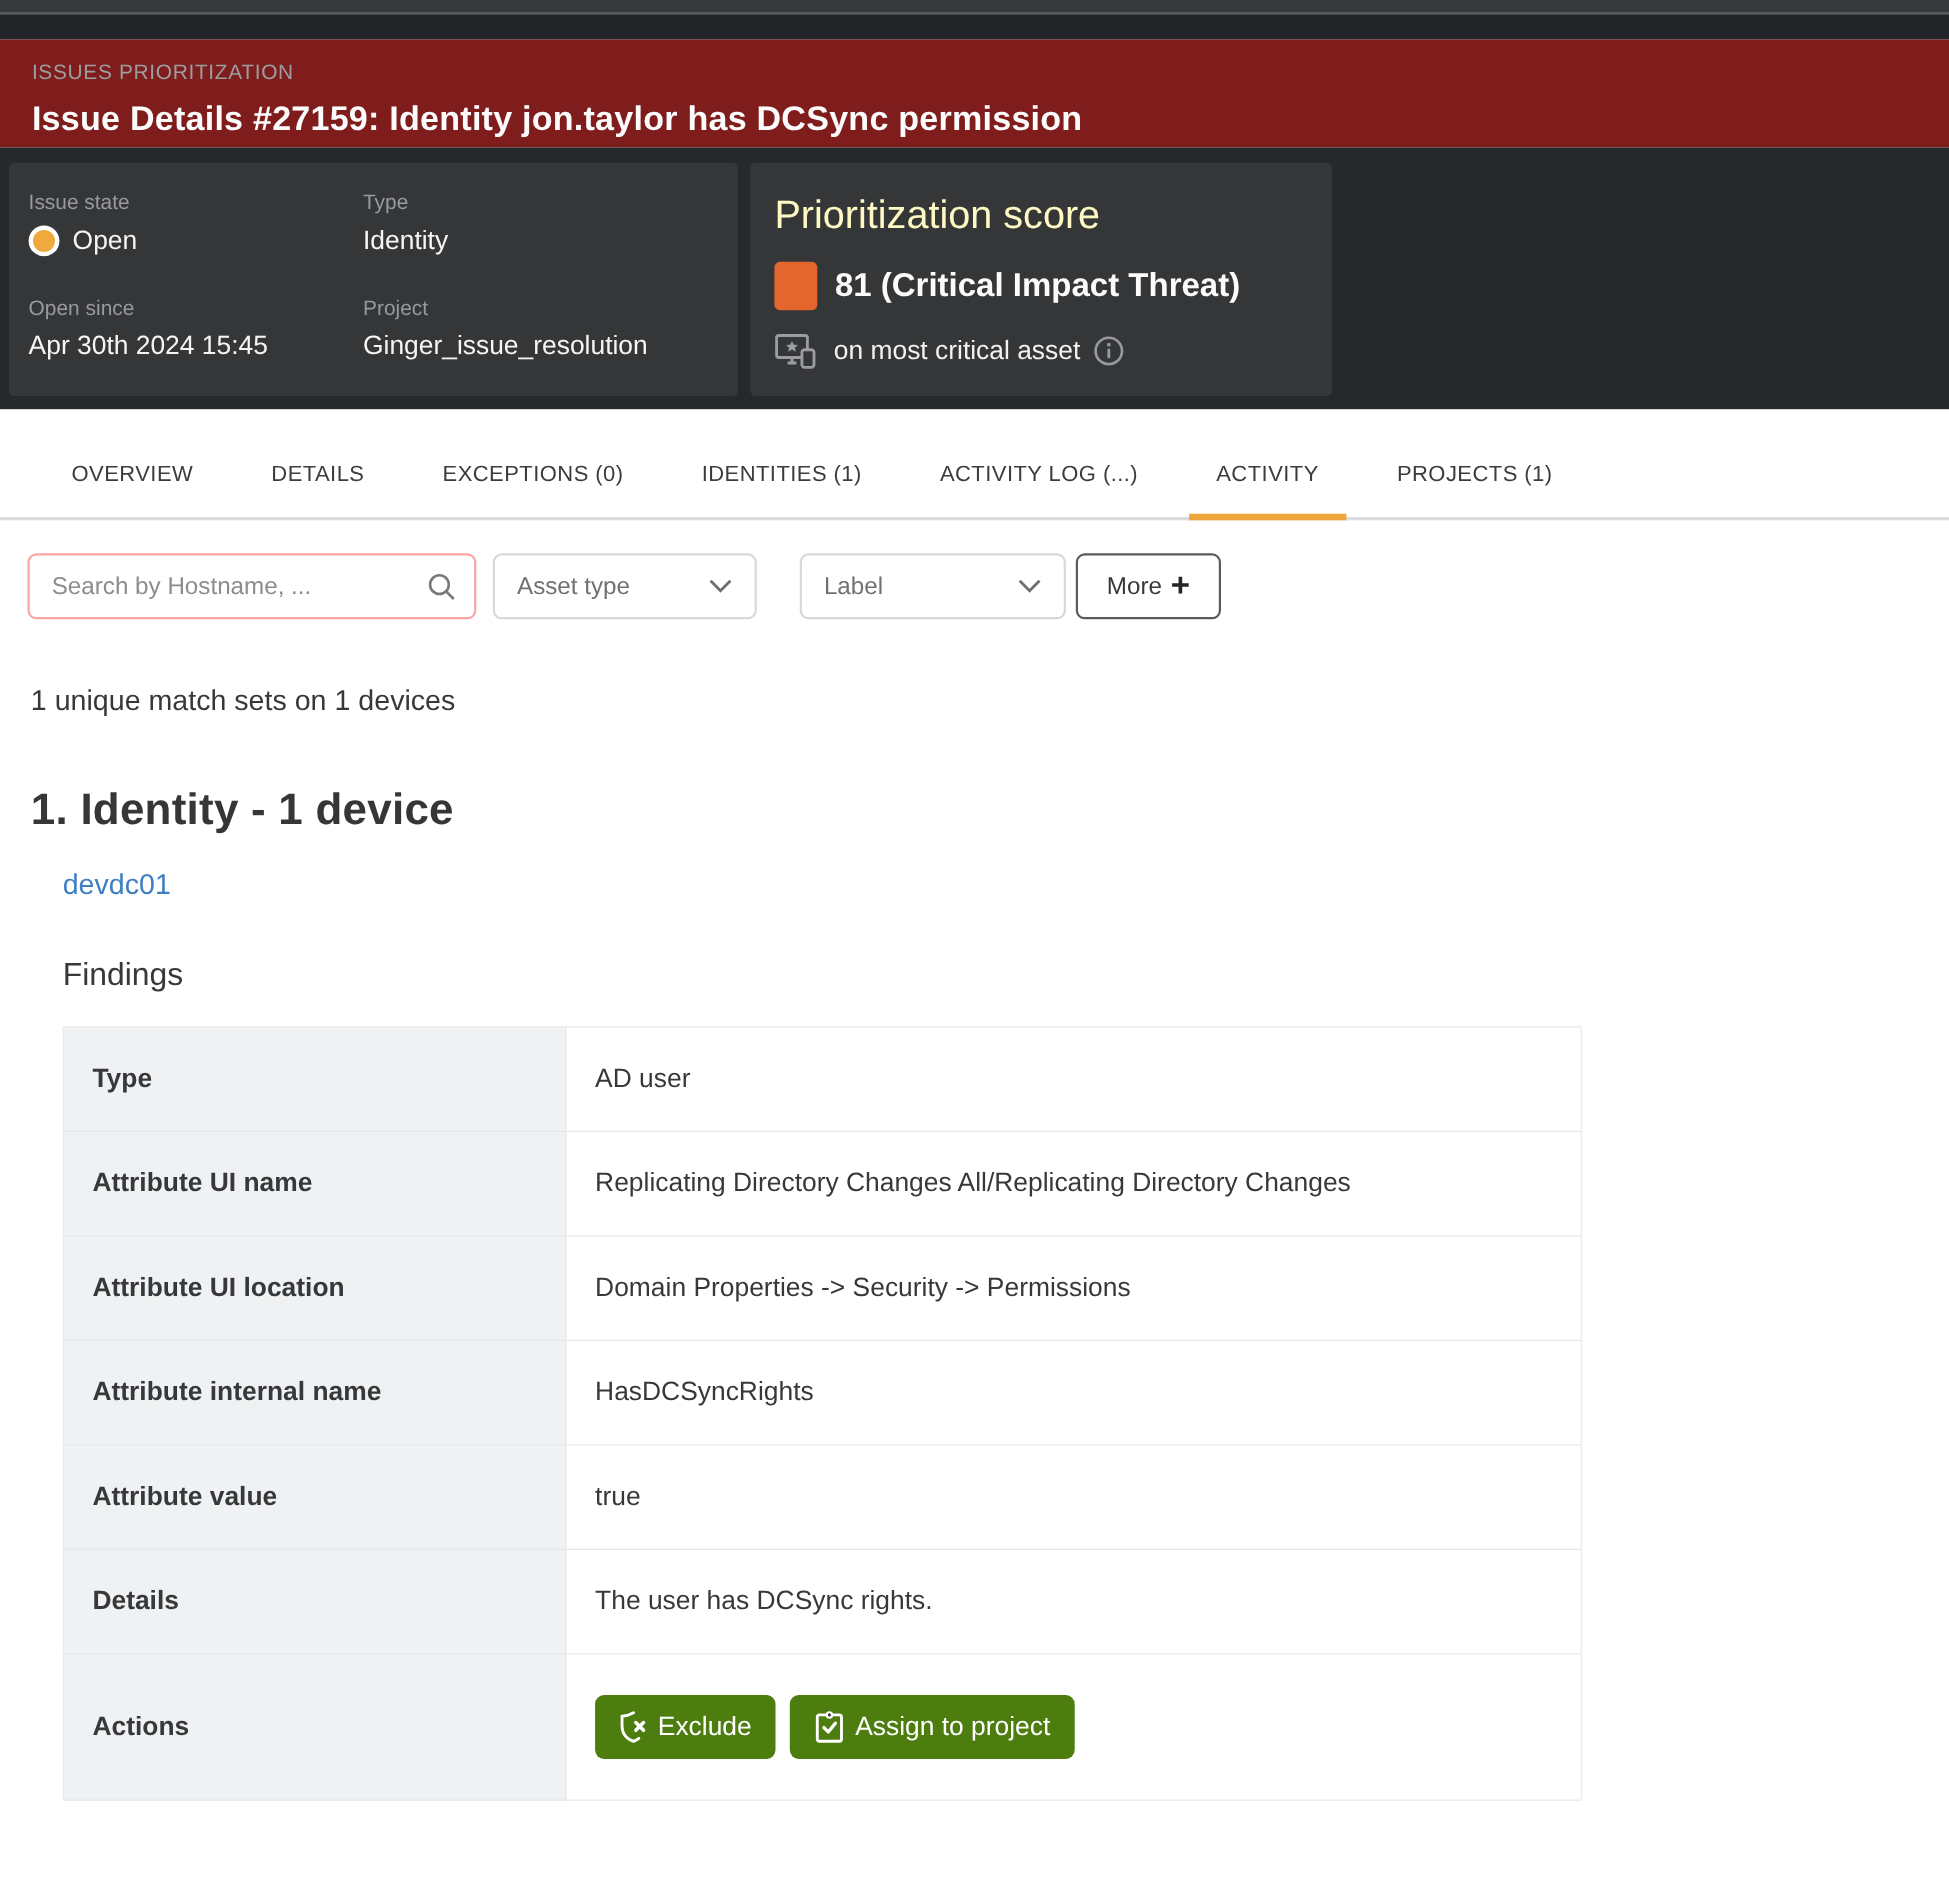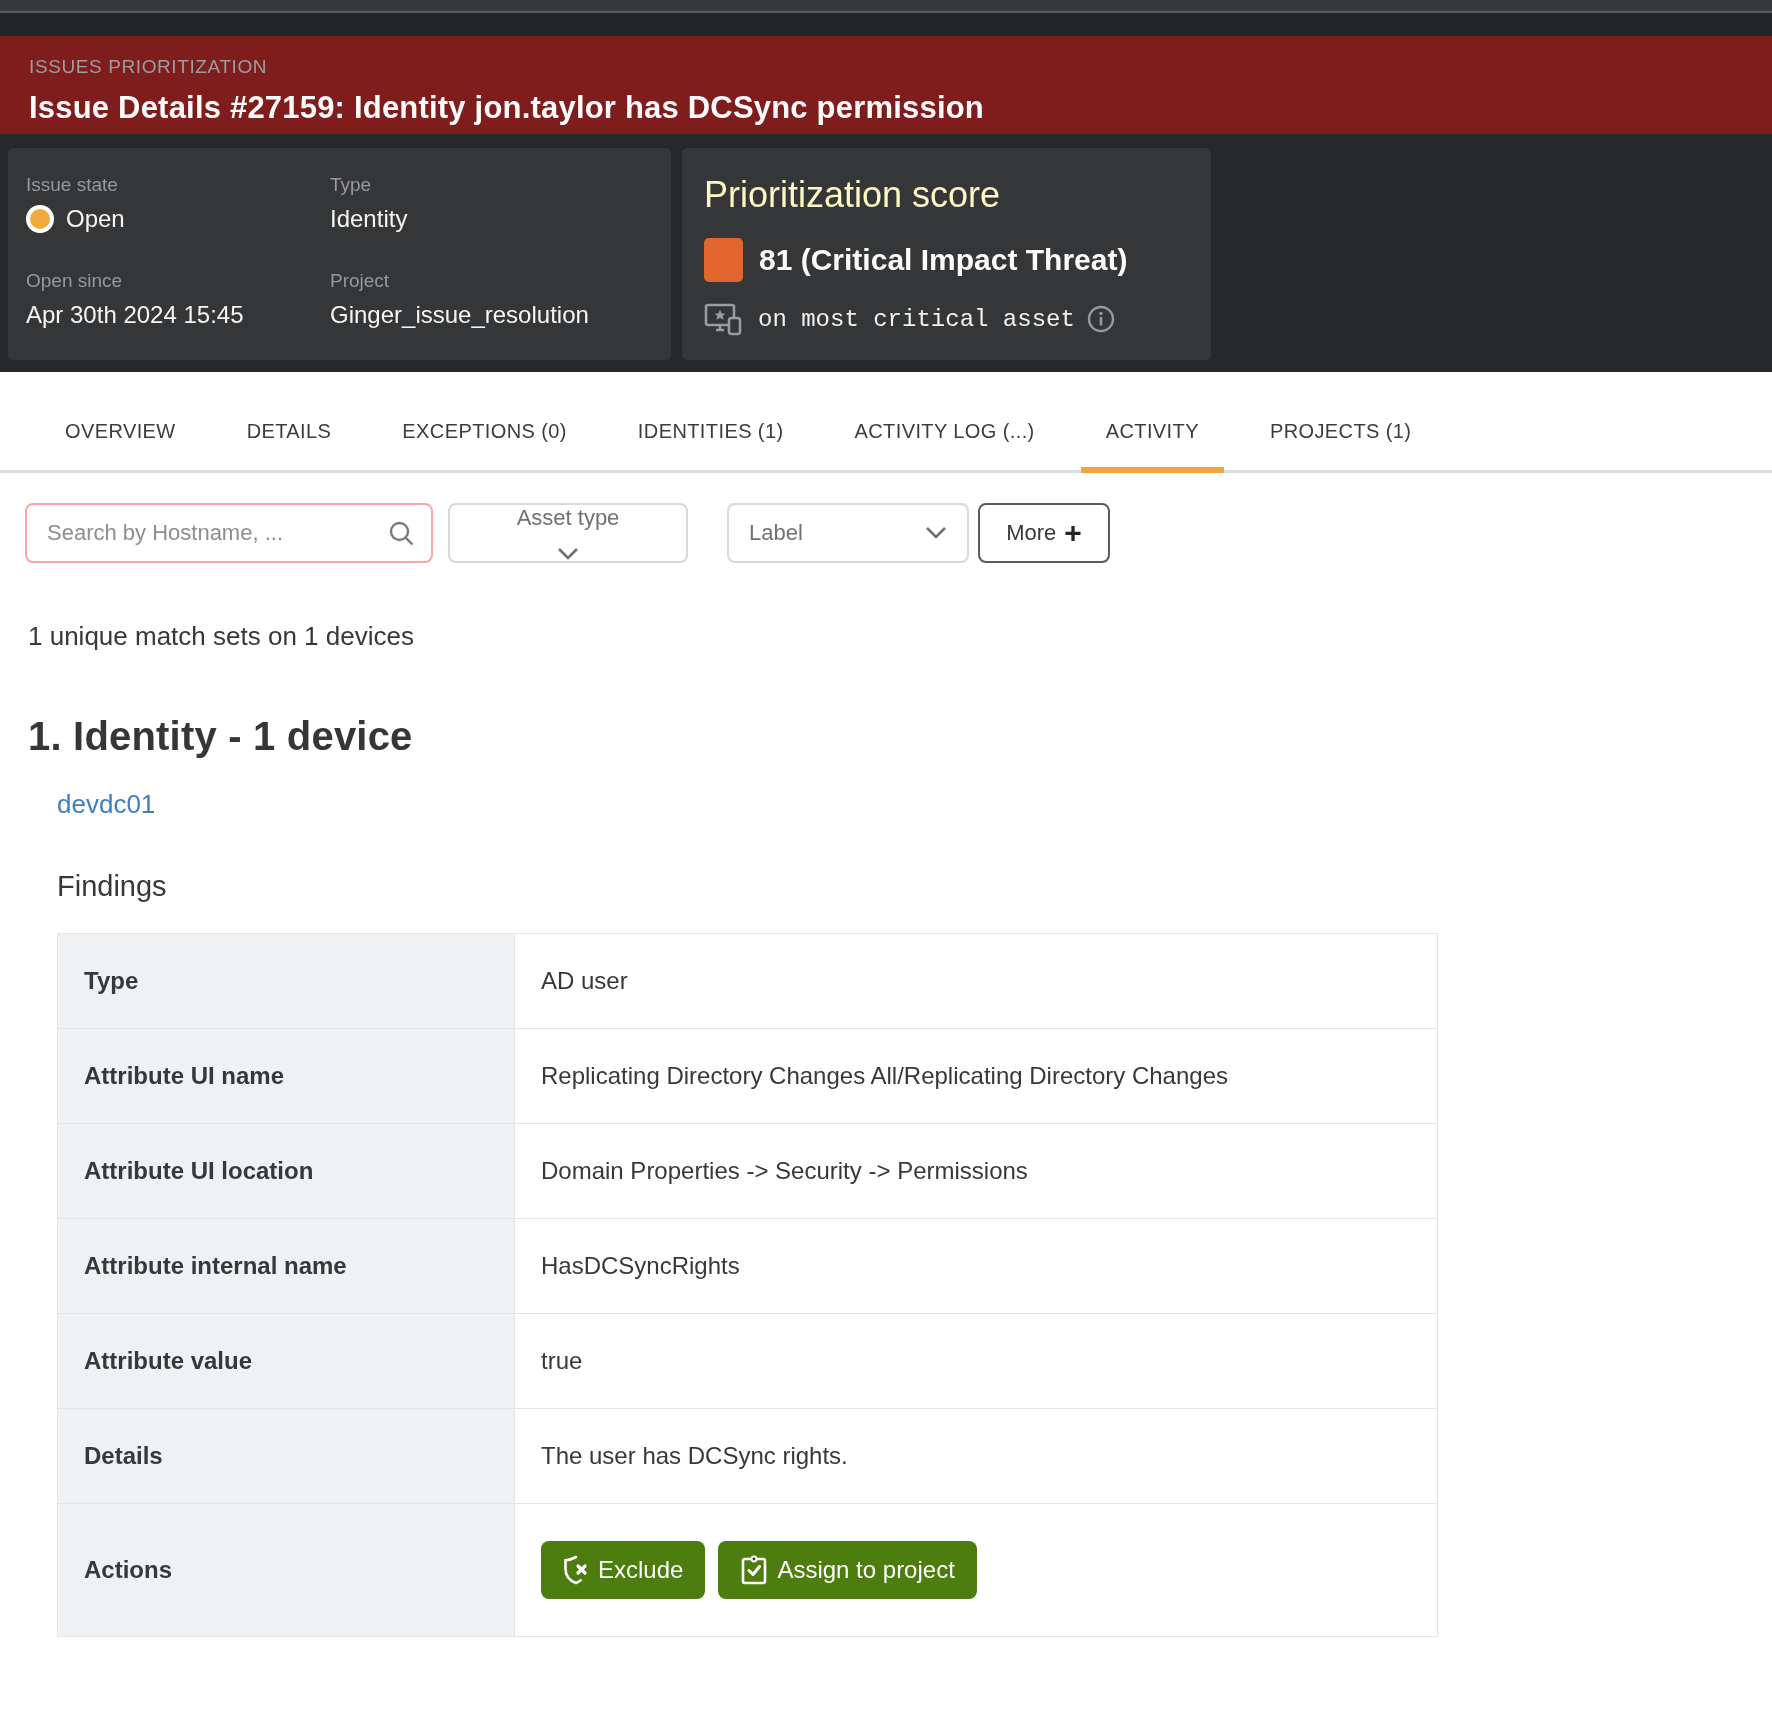--- a/index.html
+++ b/index.html
@@ -25,38 +25,38 @@
   .field-value { font-size:24px; color:#F5F5F5; }
   .state-row { display:flex; align-items:center; }
   .state-dot { width:28px; height:28px; border-radius:50%; background:#EFA93C; border:4px solid #FFFFFF; margin-right:12px; }
   .panel-score { width:529px; padding:26px 20px 24px 22px; }
   .score-title { font-size:36px; color:#fef9c3; }
   .score-row { display:flex; align-items:center; margin-top:22px; }
   .score-square { width:39px; height:44px; border-radius:5px; background:#E2662E; margin-right:16px; flex:none; }
   .score-value { font-size:30px; font-weight:700; color:#FBFBFB; white-space:nowrap; }
   .score-note-row { display:flex; align-items:center; margin-top:20px; }
   .score-note-row svg { flex:none; }
-  .score-note { font-size:24px; color:#F2F2F2; margin:0 12px 0 16px;font-family:Liberation Mono, monospace; }
+  .score-note { font-size:24px; color:#F2F2F2; margin:0 12px 0 16px; }
 
   
   .tabs { display:flex; align-items:flex-end; padding:34px 0 0 40px; border-bottom:3px solid #D9DBDD; }
   .tab { position:relative; font-size:20px; letter-spacing:.4px; color:#3A3C3E;
          padding:14px 25px 27px; margin-right:21px; cursor:pointer; white-space:nowrap; }
   .tab.active::after { content:""; position:absolute; left:0; right:0; bottom:-3px; height:6px; background:#EFA53B; }
 
   
   .filters { display:flex; align-items:center; margin:30px 0 0 25px; }
   .search-box { position:relative; width:408px; height:60px; }
   .search-box input { width:100%; height:100%; border:2px solid #fca5a5; border-radius:8px;
                       font-family:inherit; font-size:22px; color:#36383A; padding:0 56px 0 20px; outline:none; }
   .search-box input::placeholder { color:#8B8D90; }
   .search-box svg { position:absolute; right:18px; top:17px; }
   .dropdown { height:60px; border:2px solid #D6D9DB; border-radius:8px; background:#fff;
               display:flex; align-items:center; justify-content:space-between; padding:0 20px; cursor:pointer; }
-  .dd-asset { width:240px; margin-left:15px;flex-direction:column; }
+  .dd-asset { width:240px; margin-left:15px; }
   .dd-label { width:242px; margin-left:39px; }
   .dropdown span { font-size:22px; color:#6F7275; }
   .more-btn { height:60px; width:132px; margin-left:9px; border:2px solid #595B5E; border-radius:8px; background:#fff;
               display:flex; align-items:center; justify-content:center; cursor:pointer; }
   .more-btn .more-label { font-size:22px; color:#36383A; }
   .more-btn .plus { font-size:30px; font-weight:700; color:#232529; margin-left:8px; line-height:1; }
 
   
   .content { padding-left:28px; }
   .match-summary { margin-top:58px; font-size:26px; color:#36383A; }

